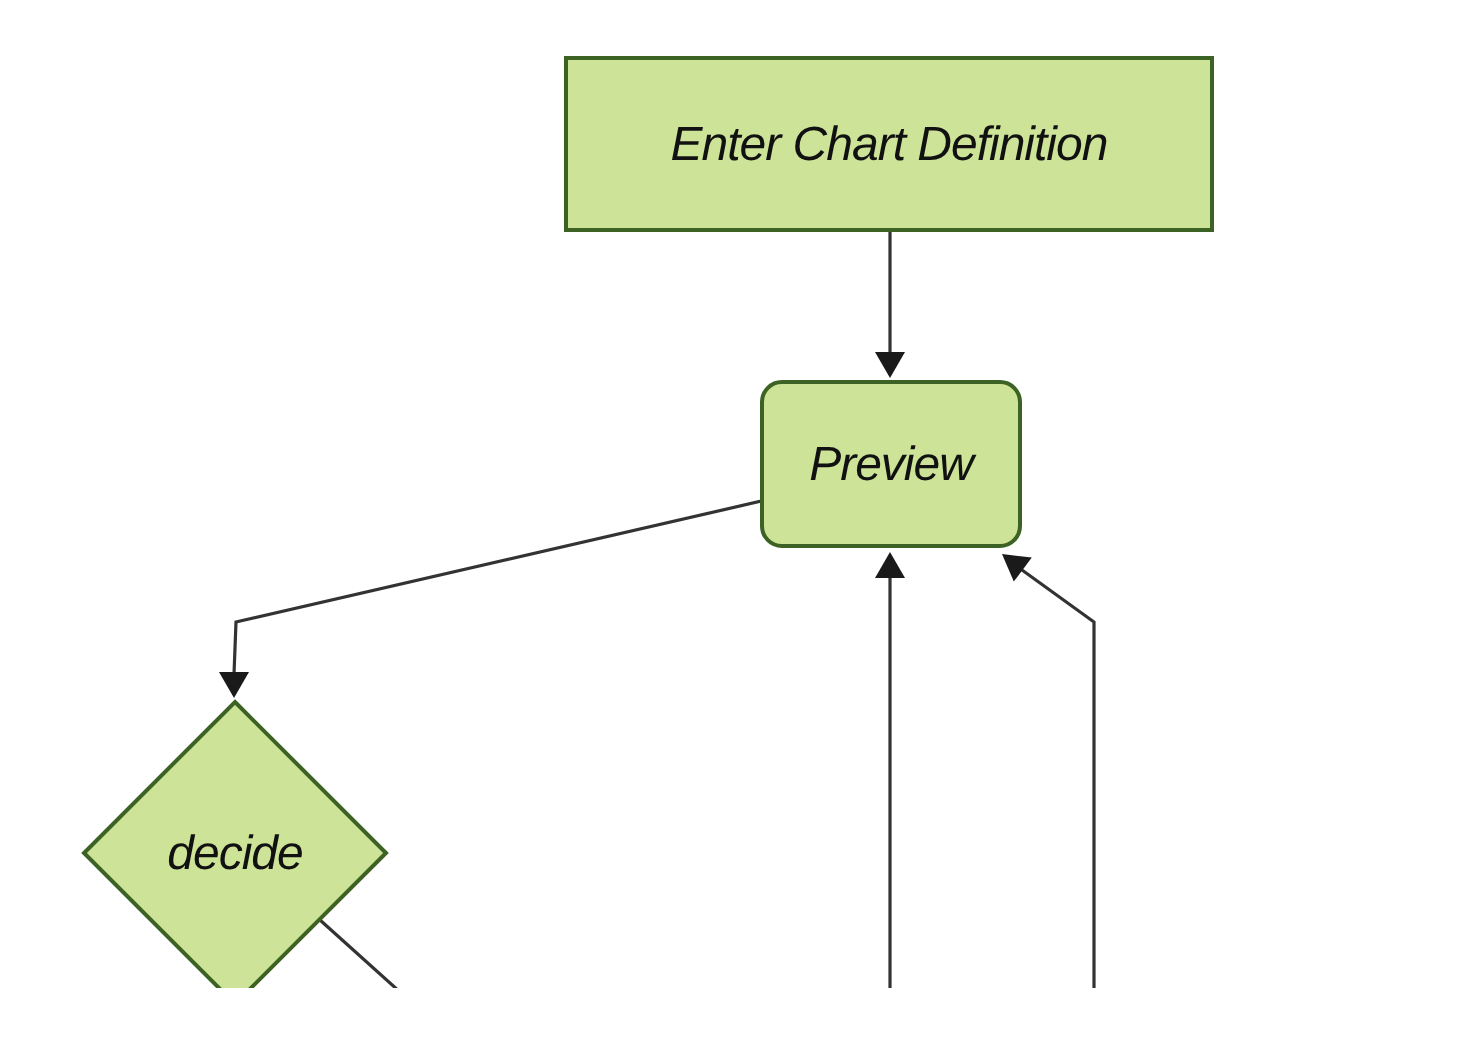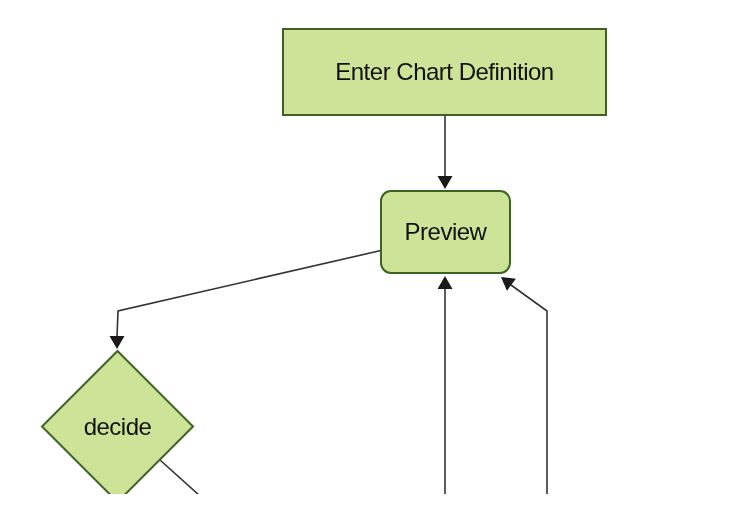--- a/index.html
+++ b/index.html
@@ -14,20 +14,21 @@
   body{
     background:var(--bg);
     font-family:"Liberation Sans","DejaVu Sans",sans-serif;
   }
   .canvas{
     position:relative;
     width:740px;
     height:494px;
     background:var(--bg);
     overflow:hidden;
+    font-style:italic;
   }
   svg{display:block;}
   .edge{
     stroke:var(--edge);
     stroke-width:1.6;
     fill:none;
   }
   .arrowhead{
     fill:var(--arrow);
     stroke:none;

